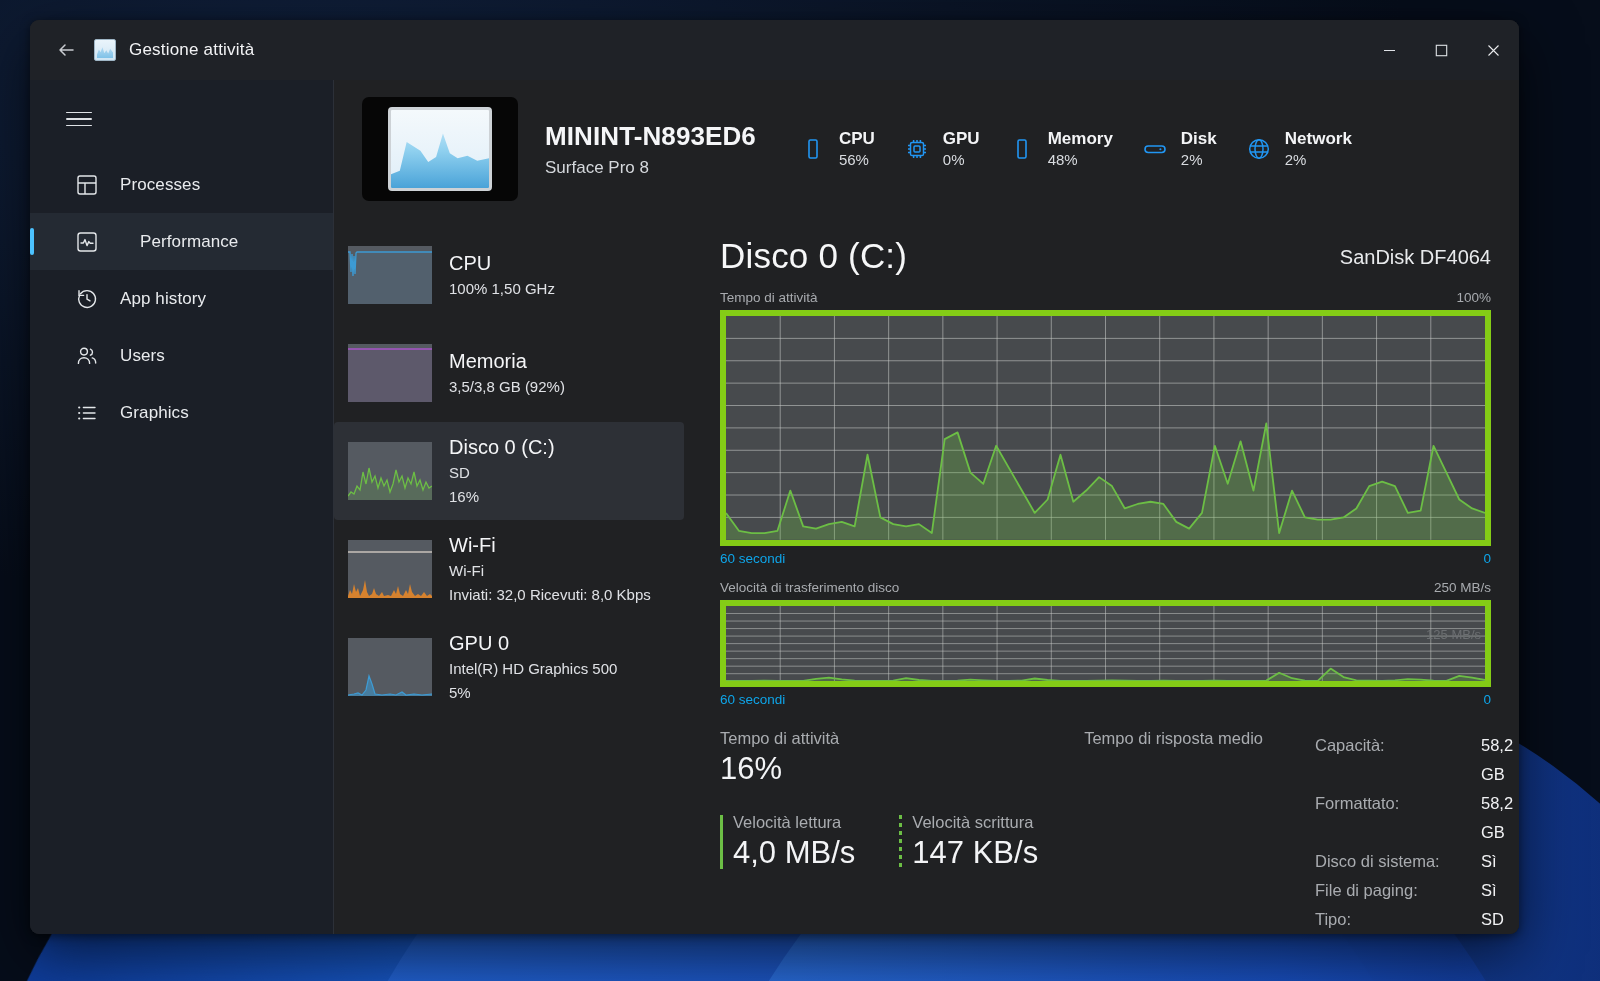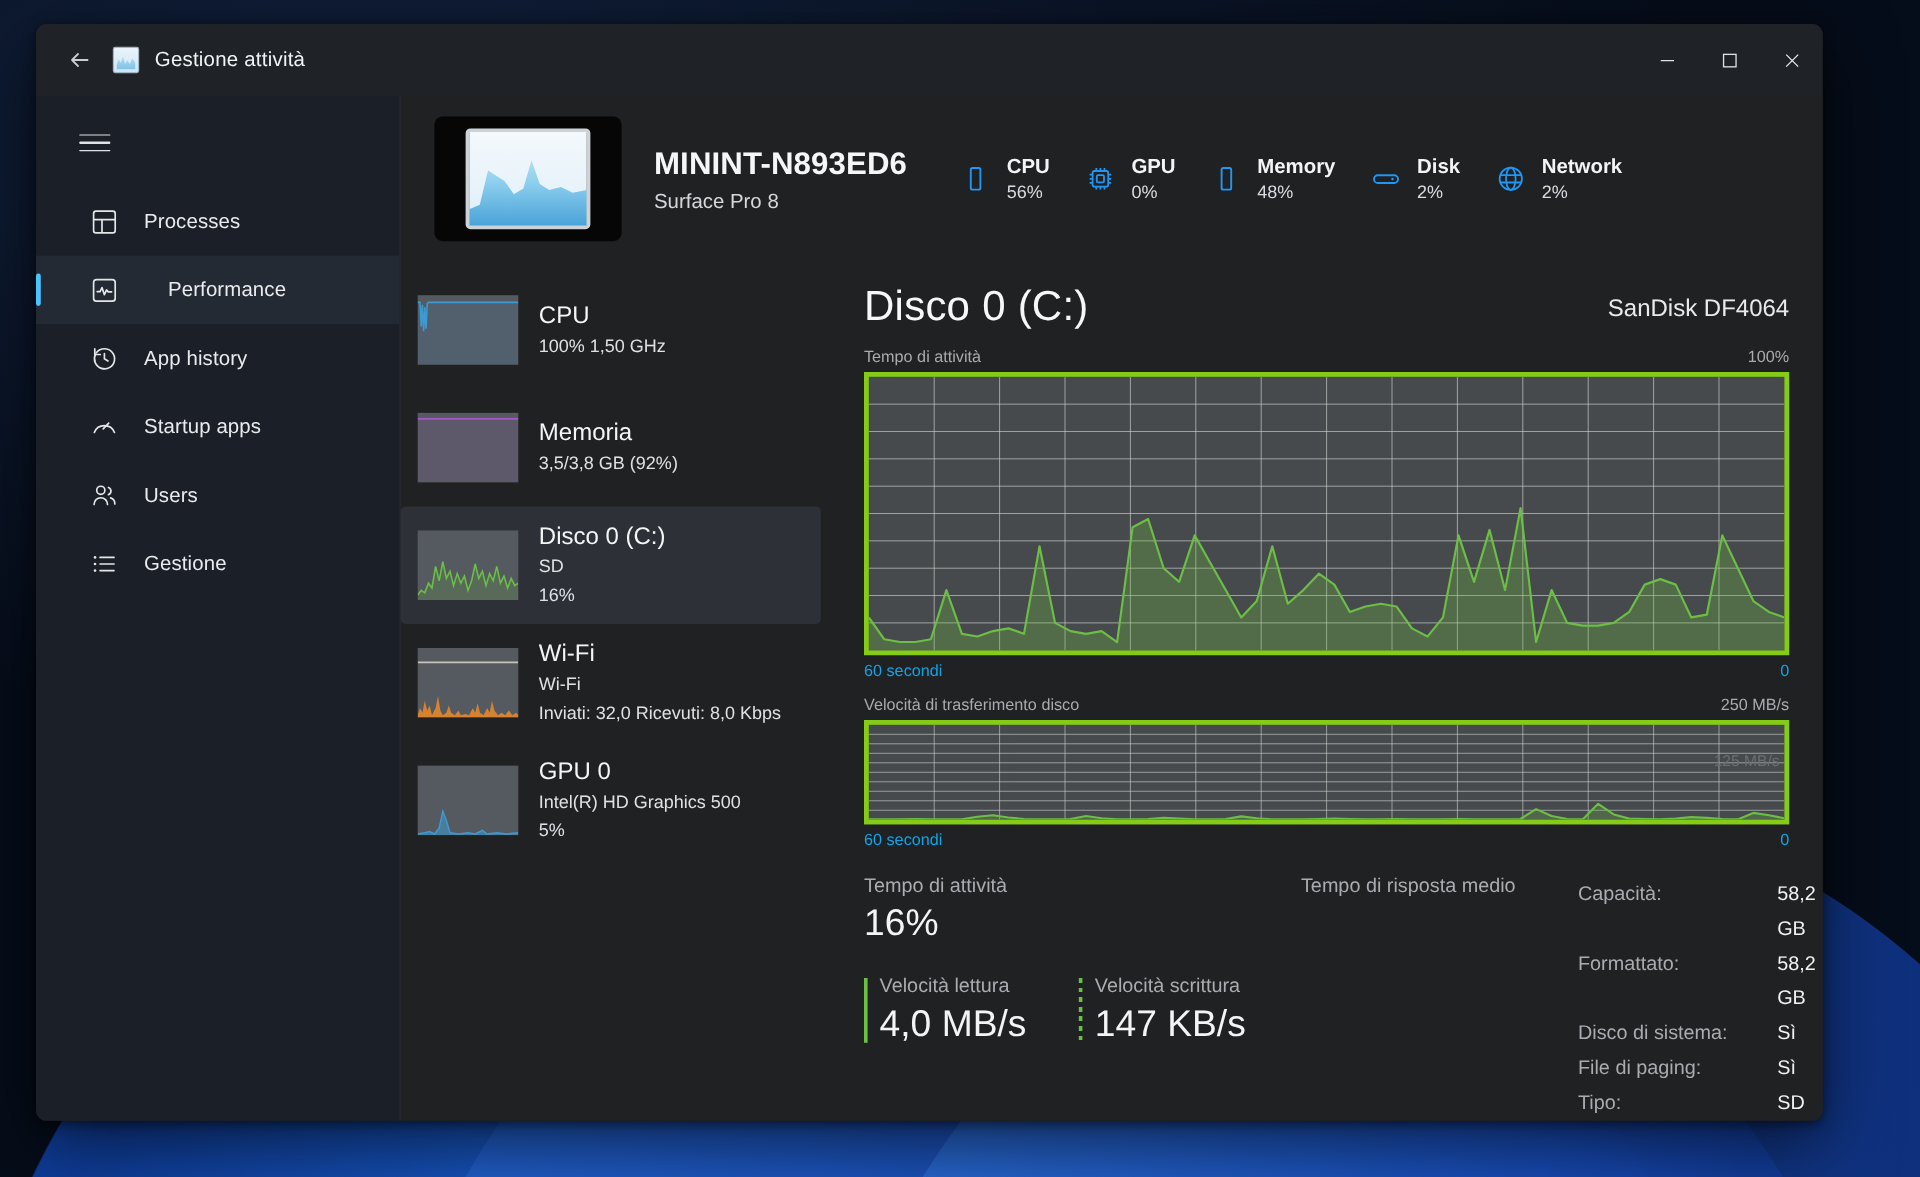--- a/index.html
+++ b/index.html
@@ -143,21 +143,21 @@
   #panel { flex: 1; padding: 18px 28px 0 28px; min-width: 0; display: flex; flex-direction: column; }
   #panel-head { display: flex; align-items: flex-end; justify-content: space-between; }
   #panel-title { color: #f6f7f8; font-size: 35px; font-weight: 400; letter-spacing: .2px; }
   #panel-model { color: #e8eaec; font-size: 20px; padding-bottom: 7px; }
 
   .axis-row { display: flex; justify-content: space-between; margin-top: 14px; }
   .axis-row .axl, .axis-row .axr { color: #a8abaf; font-size: 13.5px; }
   .axis-foot { display: flex; justify-content: space-between; margin-top: 5px; }
   .axis-foot .axl, .axis-foot .axr { color: #0ea5e9; font-size: 13.5px; }
 
-  .chartbox { position: relative; width: 100%; background: #474a4d; border: 4px solid #84cc16; margin-top: 5px; }
+  .chartbox { position: relative; width: 100%; background: #474a4d; border: 6px solid #84cc16; margin-top: 5px; }
   #chart1 { height: 247px; }
   #chart2 { height: 91px; }
   .chartbox svg { position: absolute; inset: 0; width: 100%; height: 100%; display: block; }
   #c2-mid {
     position: absolute; right: 4px; top: 28%; color: #6c6f72; font-size: 13px;
     pointer-events: none;
   }
 
   
   #stats { display: flex; margin-top: 22px; }
@@ -250,29 +250,20 @@
         <span class="nav-icon">
           <svg width="22" height="22" viewBox="0 0 22 22" fill="none" stroke="#e4e7ea" stroke-width="1.4" stroke-linecap="round">
             <path d="M3.6 7.2A8.4 8.4 0 1 0 11 2.6a8.3 8.3 0 0 0-6.6 3.2"></path>
             <path d="M3 2.8v4.6h4.6"></path>
               <path d="M11 6.6V11l3 1.8"></path>
           </svg>
         </span>
         <span>App history</span>
       </div>
 
-      <div class="nav-item">
-        <span class="nav-icon">
-          <svg width="22" height="22" viewBox="0 0 22 22" fill="none" stroke="#e4e7ea" stroke-width="1.4" stroke-linecap="round">
-            <path d="M2.6 15.4a9 9 0 0 1 16.8 0"></path>
-              <path d="M14.6 7.6L10 12.4"></path>
-          </svg>
-        </span>
-        <span>Startup apps</span>
-      </div>
 
       <div class="nav-item">
         <span class="nav-icon">
           <svg width="22" height="22" viewBox="0 0 22 22" fill="none" stroke="#e4e7ea" stroke-width="1.4" stroke-linecap="round">
             <circle cx="8" cy="6.6" r="3.4"></circle>
               <path d="M2.4 18.4c0-3.4 2.5-5.6 5.6-5.6s5.6 2.2 5.6 5.6"></path>
             <path d="M14.4 4.2a3.2 3.2 0 0 1 0 6M16.2 12.9c2.1.6 3.5 2.6 3.5 5.1"></path>
           </svg>
         </span>
         <span>Users</span>
@@ -280,21 +271,21 @@
 
       <div class="nav-item">
         <span class="nav-icon">
           <svg width="22" height="22" viewBox="0 0 22 22" fill="none" stroke="#e4e7ea" stroke-width="1.4" stroke-linecap="round">
             <path d="M7.4 5.5H19M7.4 11H19M7.4 16.5H19"></path>
             <circle cx="3.2" cy="5.5" r="1.1" fill="#e4e7ea" stroke="none"></circle>
             <circle cx="3.2" cy="11" r="1.1" fill="#e4e7ea" stroke="none"></circle>
             <circle cx="3.2" cy="16.5" r="1.1" fill="#e4e7ea" stroke="none"></circle>
           </svg>
         </span>
-        <span>Gestione</span>
+        <span>Graphics</span>
       </div>
 
     </div>
 
     <div id="content">
 
       <div id="dev-header">
         <div id="dev-thumb">
           <div id="dev-thumb-inner"></div>
         </div>

